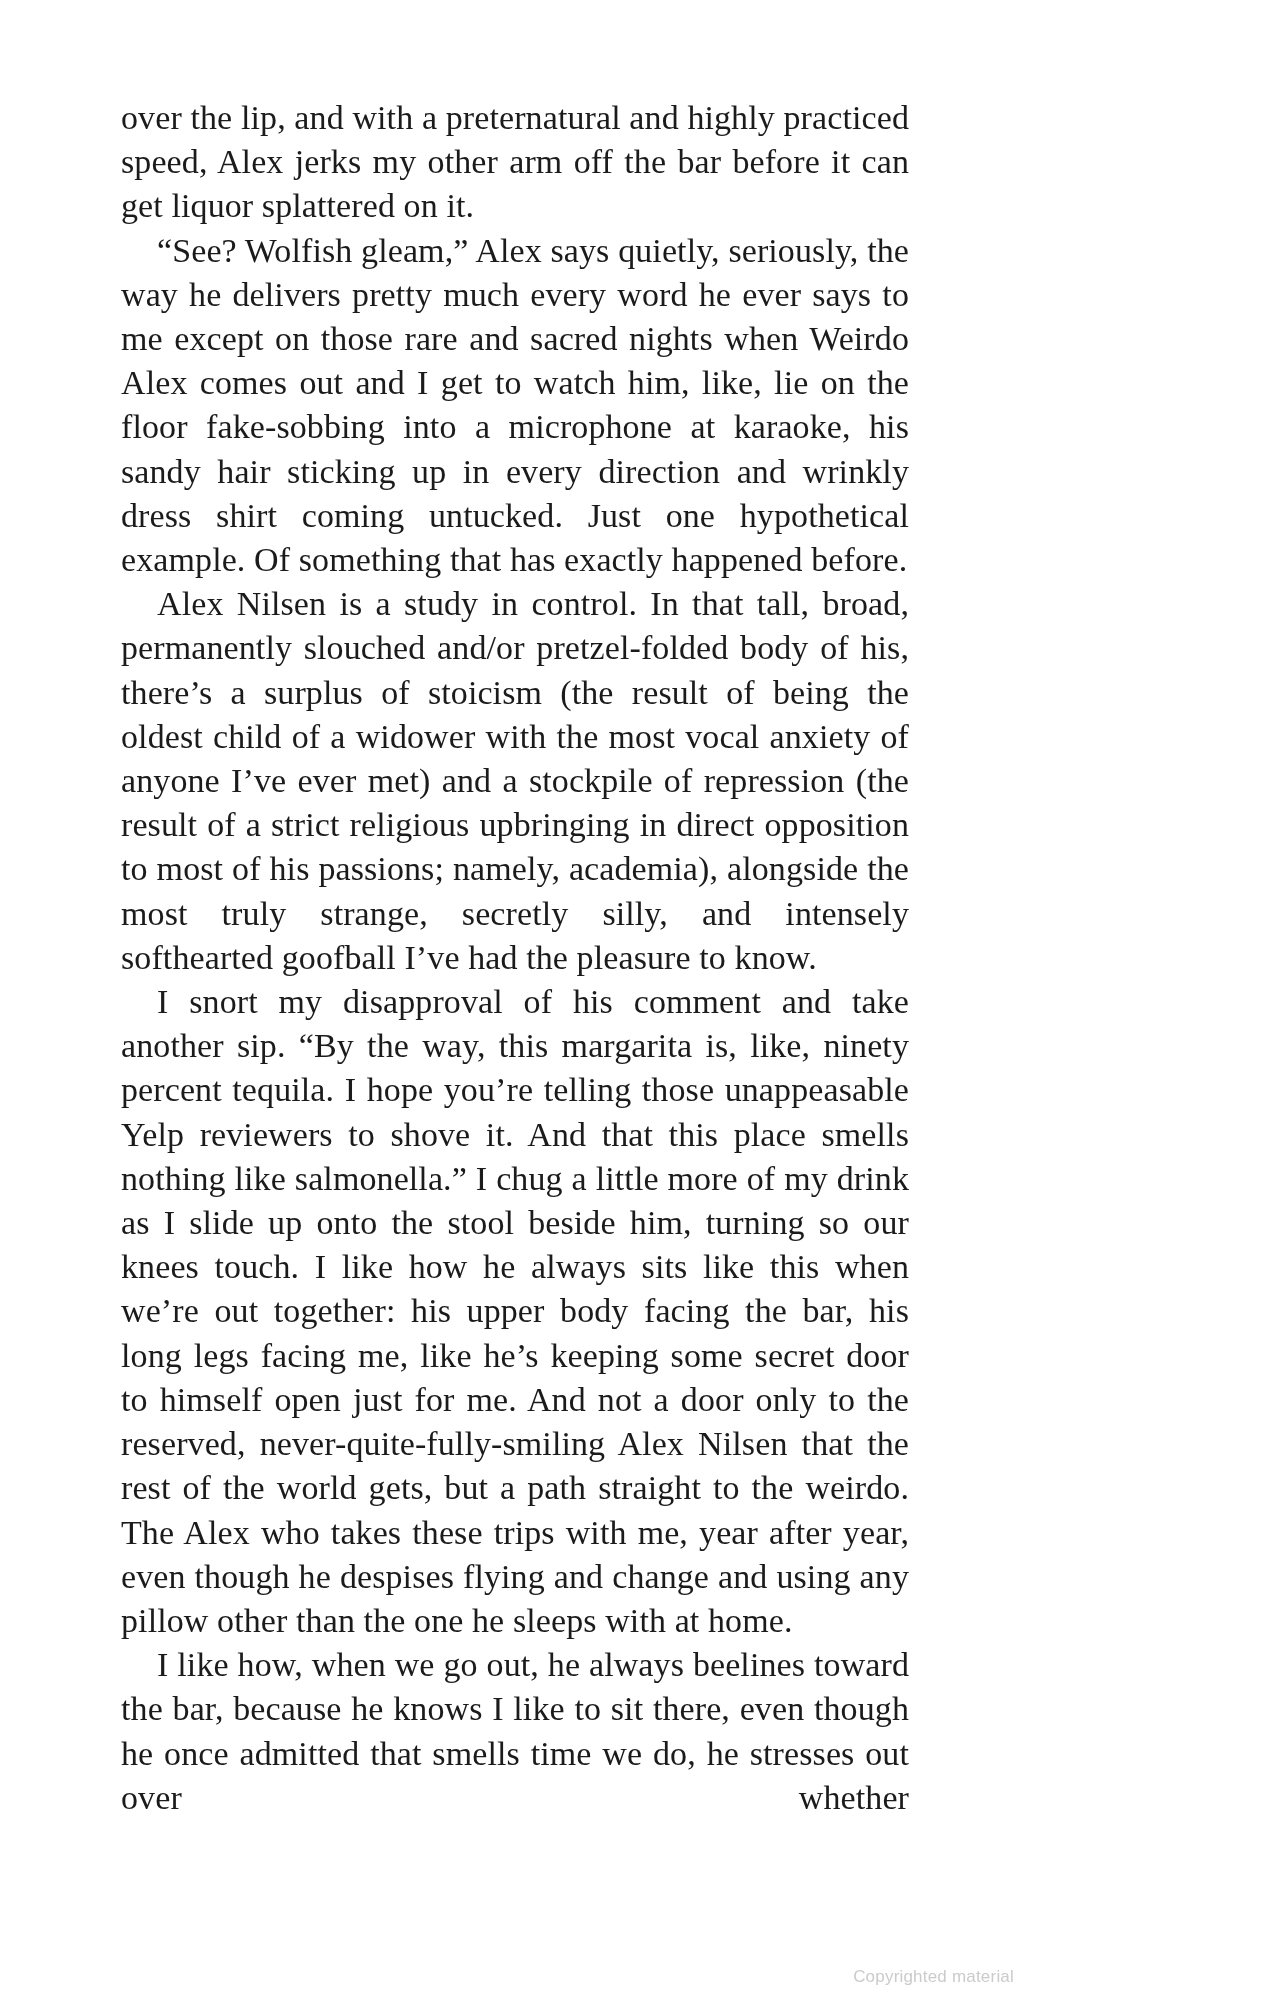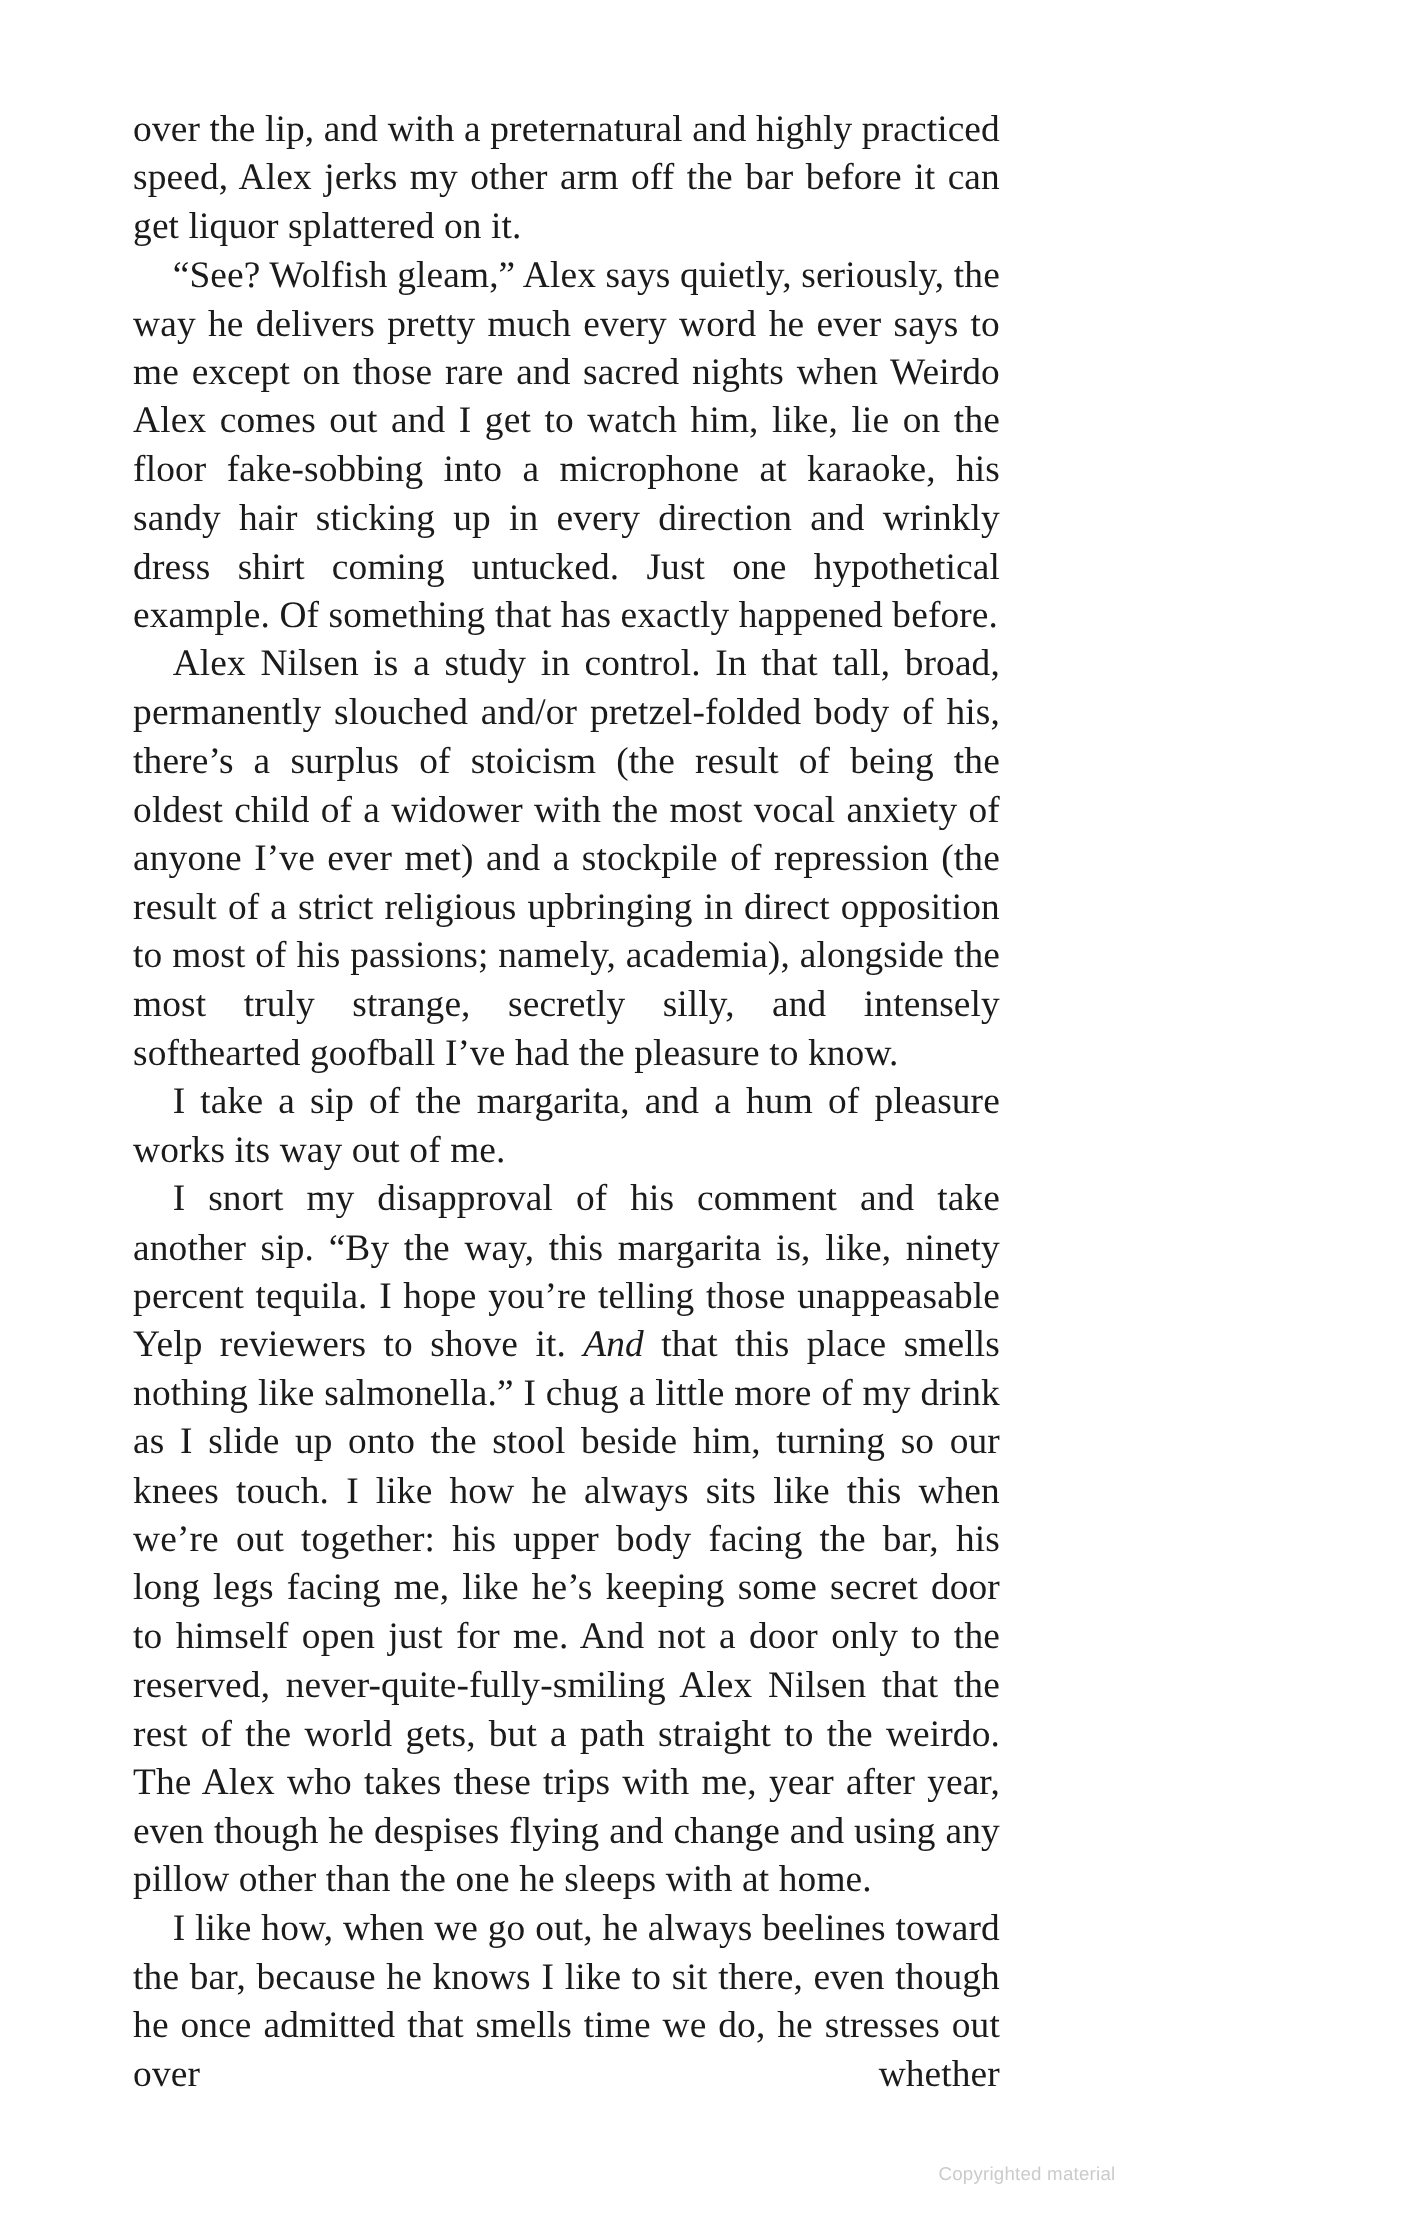--- a/index.html
+++ b/index.html
@@ -30,38 +30,36 @@
     margin: 0;
     padding: 0;
   }
   .text-block p.indent {
     text-indent: 36px;
   }
   .text-block p.jlast {
     text-align-last: justify;
   }
   .text-block .italic {
-    font-style: italic;
   }
   .watermark {
     position: absolute;
     right: 16px;
     bottom: 28px;
     font-family: "Liberation Sans", sans-serif;
     font-size: 17px;
     color: #cbcbcb;
     letter-spacing: 0.2px;
   }
 </style>
 </head>
 <body>
 
 <div class="page">
   <div class="text-block">
       <p class=""><span>over the lip, and with a preternatural and highly practiced speed, Alex jerks my other arm off the bar before it can get liquor splattered on it.</span></p>
       <p class="indent"><span>“See? Wolfish gleam,” Alex says quietly, seriously, the way he delivers pretty much every word he ever says to me except on those rare and sacred nights when Weirdo Alex comes out and I get to watch him, like, lie on the floor fake-sobbing into a microphone at karaoke, his sandy hair sticking up in every direction and wrinkly dress shirt coming untucked. Just one hypothetical example. Of something that has exactly happened before.</span></p>
       <p class="indent"><span>Alex Nilsen is a study in control. In that tall, broad, permanently slouched and/or pretzel-folded body of his, there’s a surplus of stoicism (the result of being the oldest child of a widower with the most vocal anxiety of anyone I’ve ever met) and a stockpile of repression (the result of a strict religious upbringing in direct opposition to most of his passions; namely, academia), alongside the most truly strange, secretly silly, and intensely softhearted goofball I’ve had the pleasure to know.</span></p>
-      <p class="indent"><span>I take a sip of the margarita, and a hum of pleasure works its way out of me.</span></p>
       <p class="indent"><span>I snort my disapproval of his comment and take another sip. “By the way, this margarita is, like, ninety percent tequila. I hope you’re telling those unappeasable Yelp reviewers to shove it. </span><span class="italic">And</span><span> that this place smells nothing like salmonella.” I chug a little more of my drink as I slide up onto the stool beside him, turning so our knees touch. I like how he always sits like this when we’re out together: his upper body facing the bar, his long legs facing me, like he’s keeping some secret door to himself open just for me. And not a door only to the reserved, never-quite-fully-smiling Alex Nilsen that the rest of the world gets, but a path straight to the weirdo. The Alex who takes these trips with me, year after year, even though he despises flying and change and using any pillow other than the one he sleeps with at home.</span></p>
       <p class="indent jlast"><span>I like how, when we go out, he always beelines toward the bar, because he knows I like to sit there, even though he once admitted that smells time we do, he stresses out over whether</span></p>
     </div>
   <div class="watermark">Copyrighted material</div>
 </div>
 
 </body></html>

